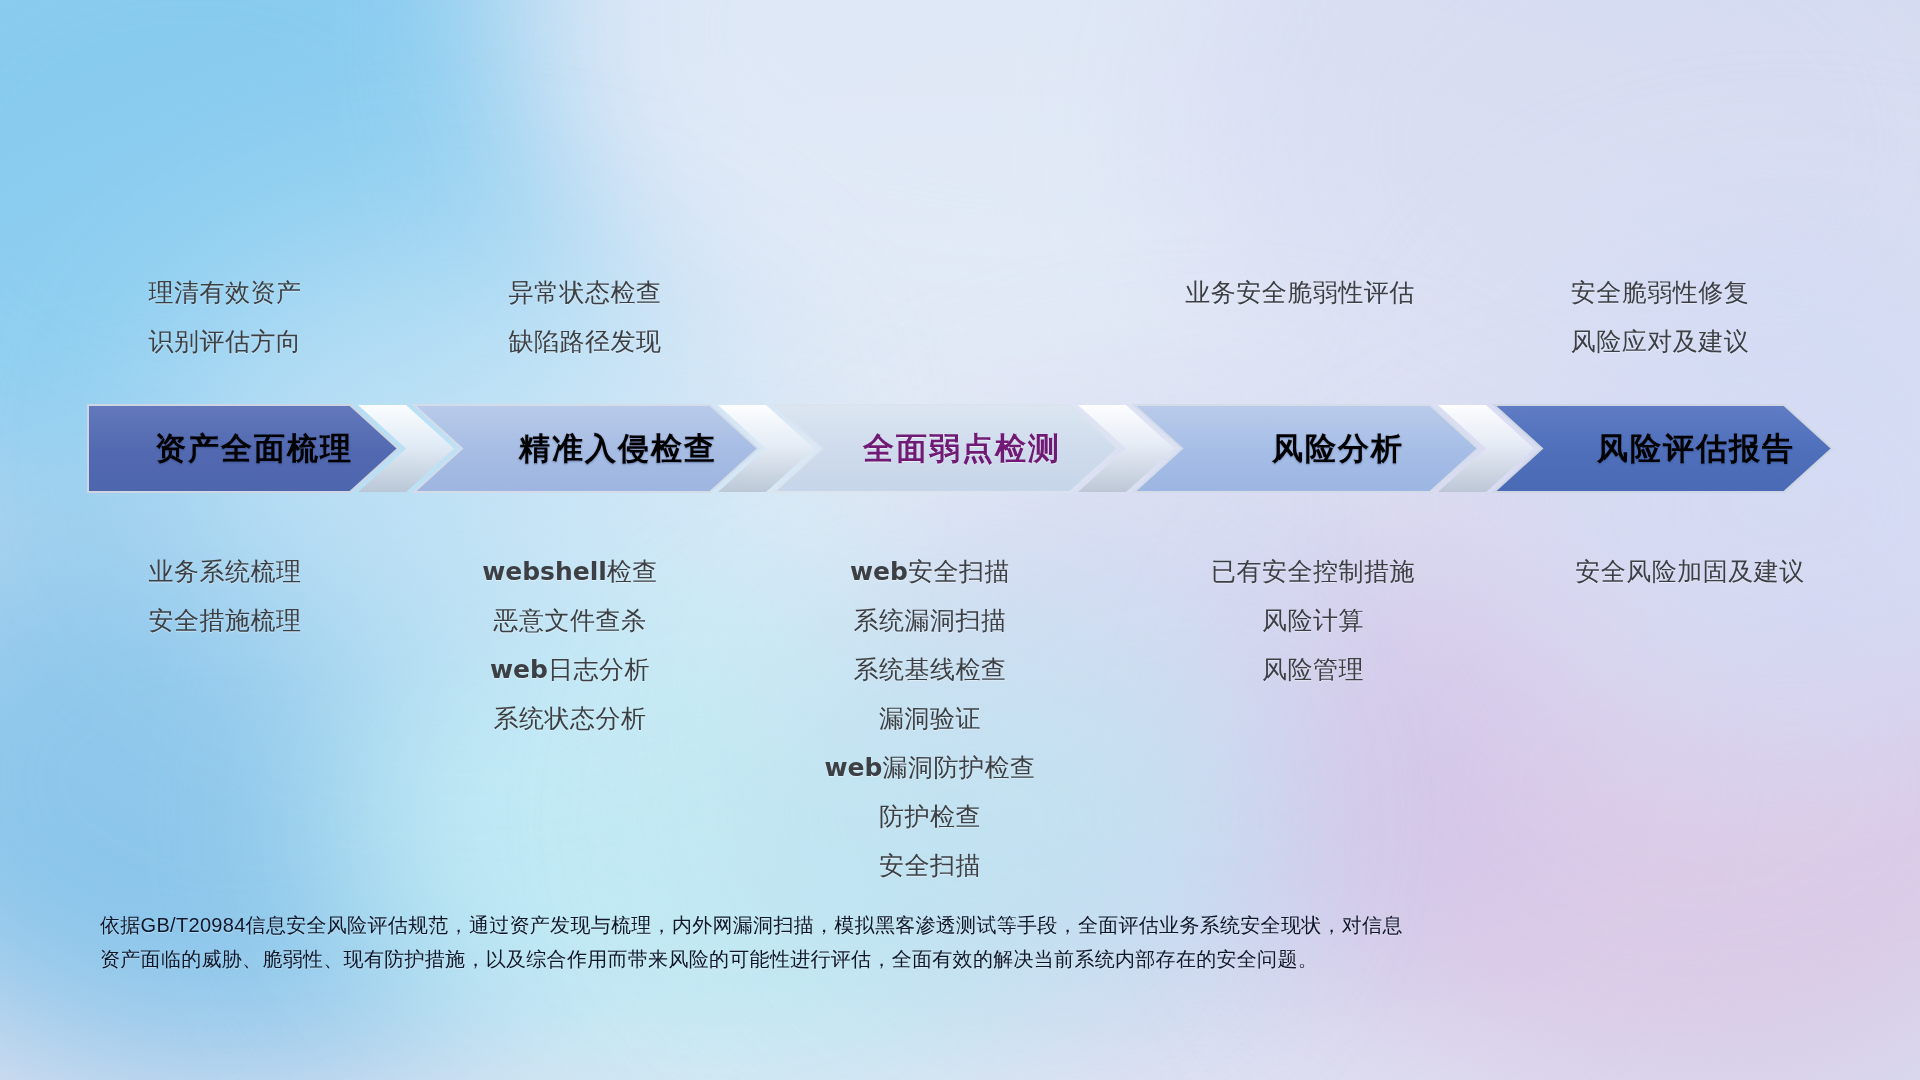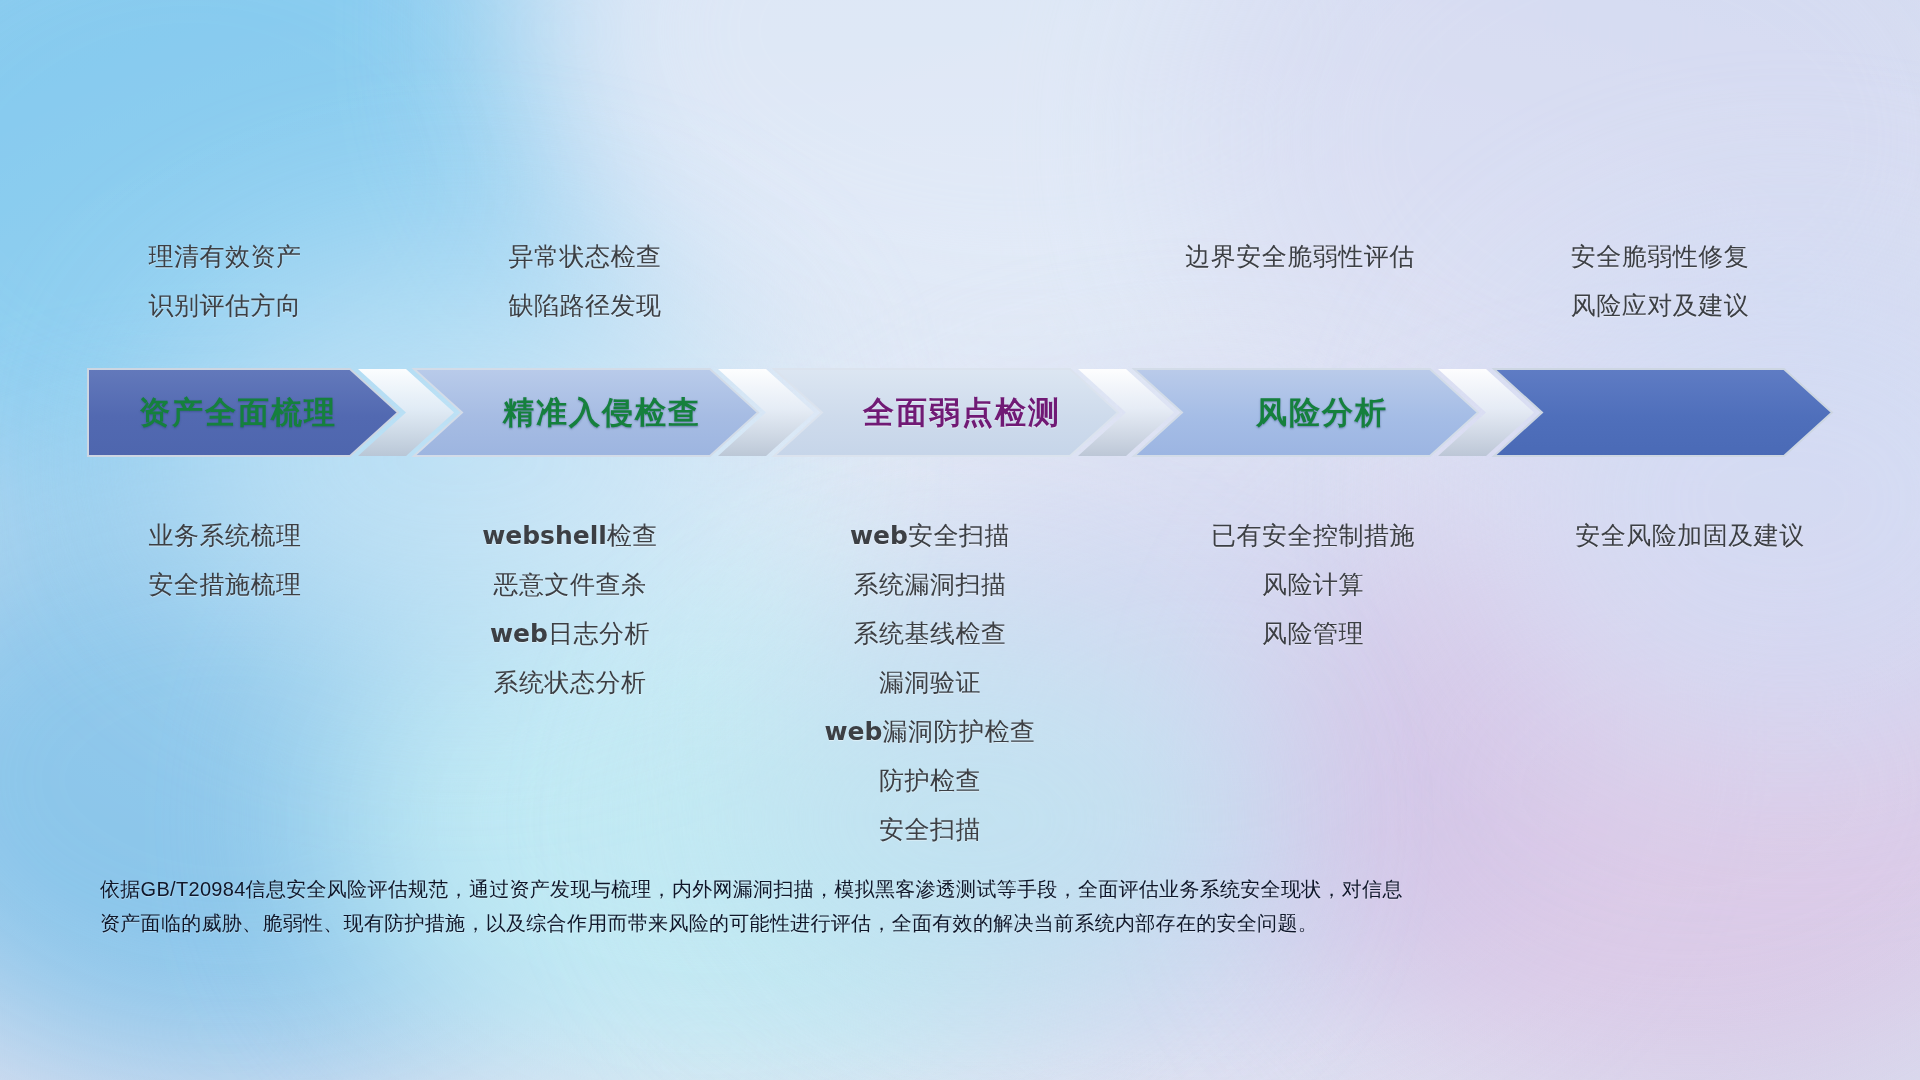--- a/index.html
+++ b/index.html
@@ -26,21 +26,21 @@
   #b7{left:1280px;top:470px;width:820px;height:640px;background:#d5b6df;opacity:.55;}
   #b8{left:1480px;top:240px;width:620px;height:520px;background:#cfd9f3;opacity:.8;}
   #b9{left:150px;top:250px;width:620px;height:420px;background:#bfe2f6;opacity:.7;}
   #b10{left:690px;top:620px;width:560px;height:400px;background:#b9e4f0;opacity:.7;}
   #bg-vignette{
     position:absolute;inset:0;
     background:radial-gradient(120% 95% at 50% 45%,rgba(255,255,255,.20) 0%,rgba(255,255,255,0) 55%,rgba(160,180,210,.18) 100%);
   }
 
   
-  #stage{position:absolute;inset:0;}
+  #stage{position:absolute;inset:0;margin-top:36px;}
 
   
   .col-text{
     position:absolute;
     text-align:center;
     color:#3c3f44;
     font-size:25px;
     line-height:49px;
     letter-spacing:.5px;
     white-space:nowrap;
@@ -59,21 +59,21 @@
   #band{position:absolute;left:0;top:365px;width:1920px;height:95px;}
   #band svg{display:block;}
   .chev-label{
     position:absolute;
     top:365px;height:95px;
     display:flex;align-items:center;justify-content:center;
     font-size:31px;font-weight:700;letter-spacing:2px;
     white-space:nowrap;
     pointer-events:none;
   }
-  .chev-label.on-dark{color:#15803d;text-shadow:0 1px 2px rgba(40,60,110,.45);}
+  .chev-label.on-dark{color:#000000;text-shadow:0 1px 2px rgba(40,60,110,.45);padding-left:16px;}
   .chev-label.on-blue{color:#701a75;text-shadow:0 1px 1px rgba(255,255,255,.55);}
 
   
   #footnote{
     position:absolute;left:100px;top:872px;width:1500px;
     color:#0f172a;
     font-size:20px;line-height:34px;
     letter-spacing:.3px;
     text-shadow:0 1px 1px rgba(255,255,255,.35);
   }
@@ -101,21 +101,21 @@
 
   <div class="col-text top" style="left:225px;top:232px;">
       <span class="line">理清有效资产</span>
       <span class="line">识别评估方向</span>
     </div>
   <div class="col-text top" style="left:585px;top:232px;">
       <span class="line">异常状态检查</span>
       <span class="line">缺陷路径发现</span>
     </div>
   <div class="col-text top" style="left:1300px;top:232px;">
-      <span class="line">边界安全脆弱性评估</span>
+      <span class="line">业务安全脆弱性评估</span>
     </div>
   <div class="col-text top" style="left:1660px;top:232px;">
       <span class="line">安全脆弱性修复</span>
       <span class="line">风险应对及建议</span>
     </div>
 
   <div id="band">
     <svg width="1920" height="95" viewBox="0 0 1920 95" xmlns="http://www.w3.org/2000/svg">
       <defs>
         <linearGradient id="gDark1" x1="0" y1="0" x2="0" y2="1">
@@ -164,20 +164,21 @@
       <path d="M 1438,4 L 1486,4 L 1534,47.5 L 1486,91 L 1438,91 L 1486,47.5 Z" fill="url(#gEdge)"></path>
 
       <path d="M 1494,4 L 1784,4 L 1832,47.5 L 1784,91 L 1494,91 L 1542,47.5 Z" fill="url(#gDark5)" stroke="#cdd6e2" stroke-width="2"></path>
     </svg>
   </div>
 
   <div class="chev-label on-dark" style="left:88px;width:300px;">资产全面梳理</div>
   <div class="chev-label on-dark" style="left:452px;width:300px;">精准入侵检查</div>
   <div class="chev-label on-blue" style="left:812px;width:300px;">全面弱点检测</div>
   <div class="chev-label on-dark" style="left:1172px;width:300px;text-align:right;">风险分析</div>
+  <div class="chev-label on-dark" style="left:1530px;width:300px;">风险评估报告</div>
 
   <div class="col-text bottom" style="left:225px;top:511px;">
       <span class="line">业务系统梳理</span>
       <span class="line">安全措施梳理</span>
     </div>
   <div class="col-text bottom" style="left:570px;top:511px;">
       <span class="line"><span class="latin">webshell</span>检查</span>
       <span class="line">恶意文件查杀</span>
       <span class="line"><span class="latin">web</span>日志分析</span>
       <span class="line">系统状态分析</span>

